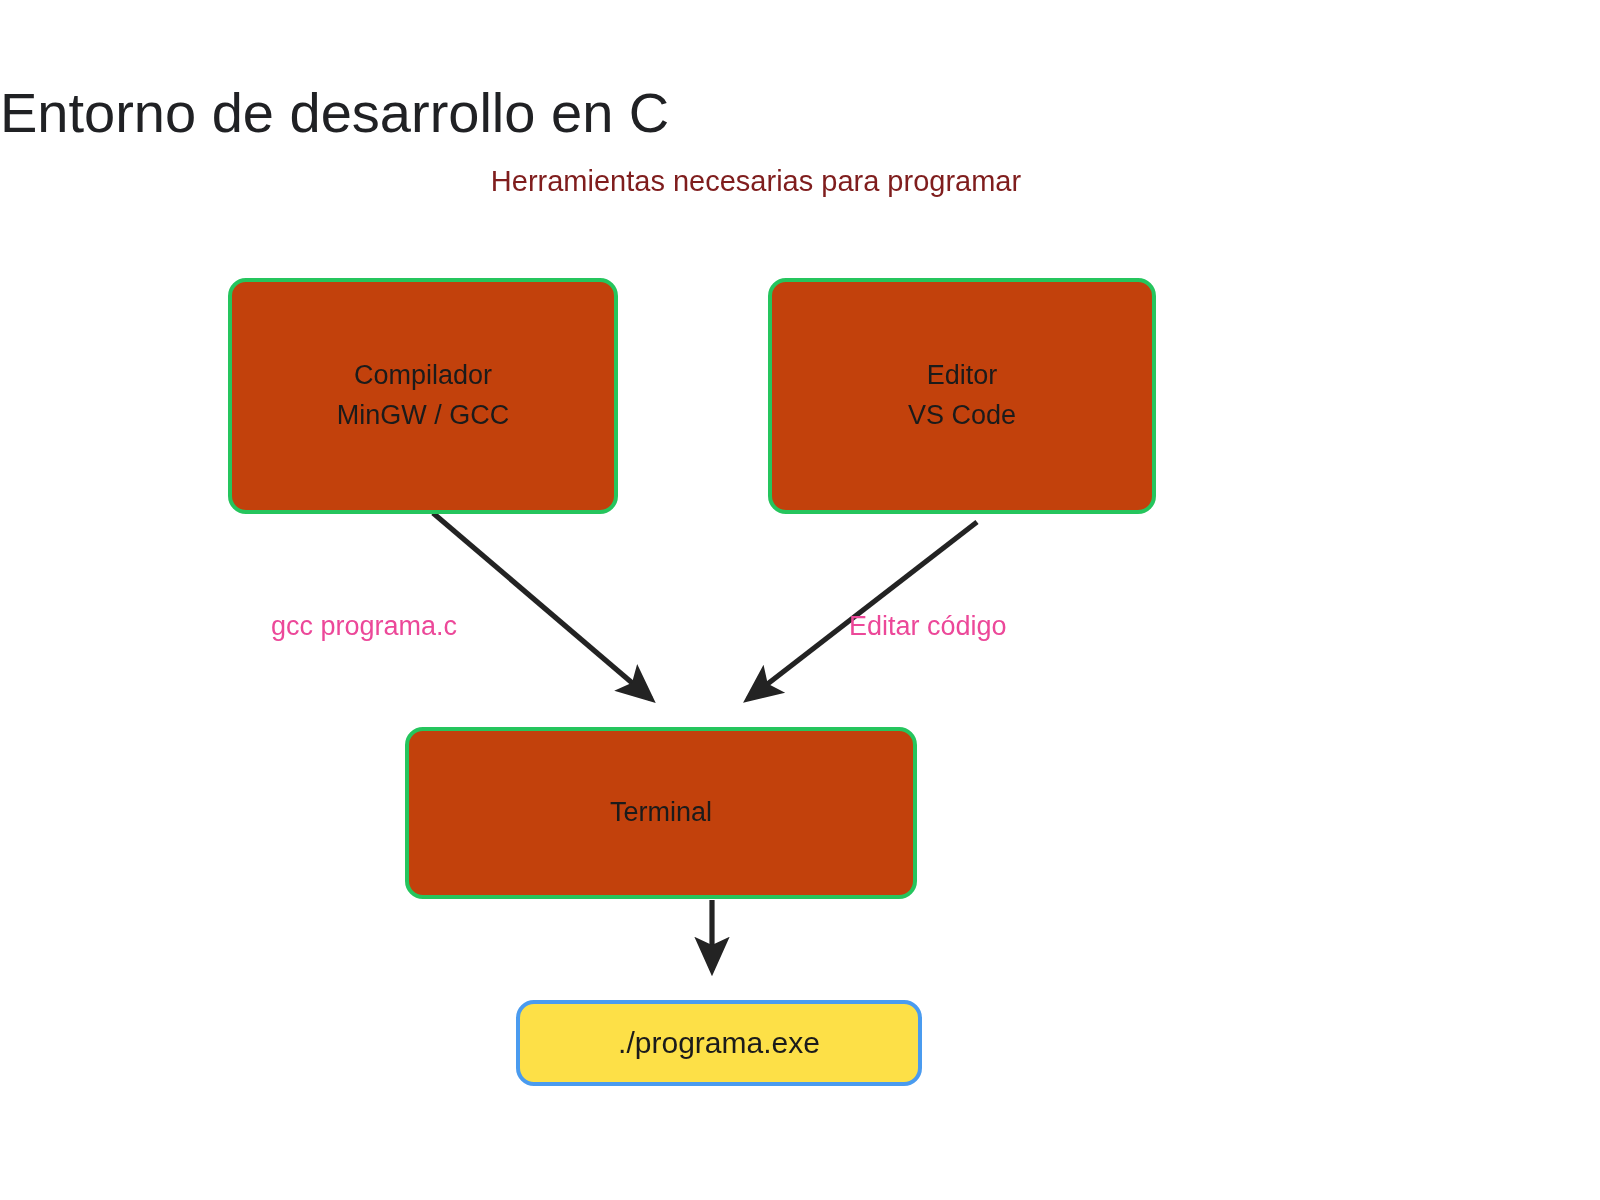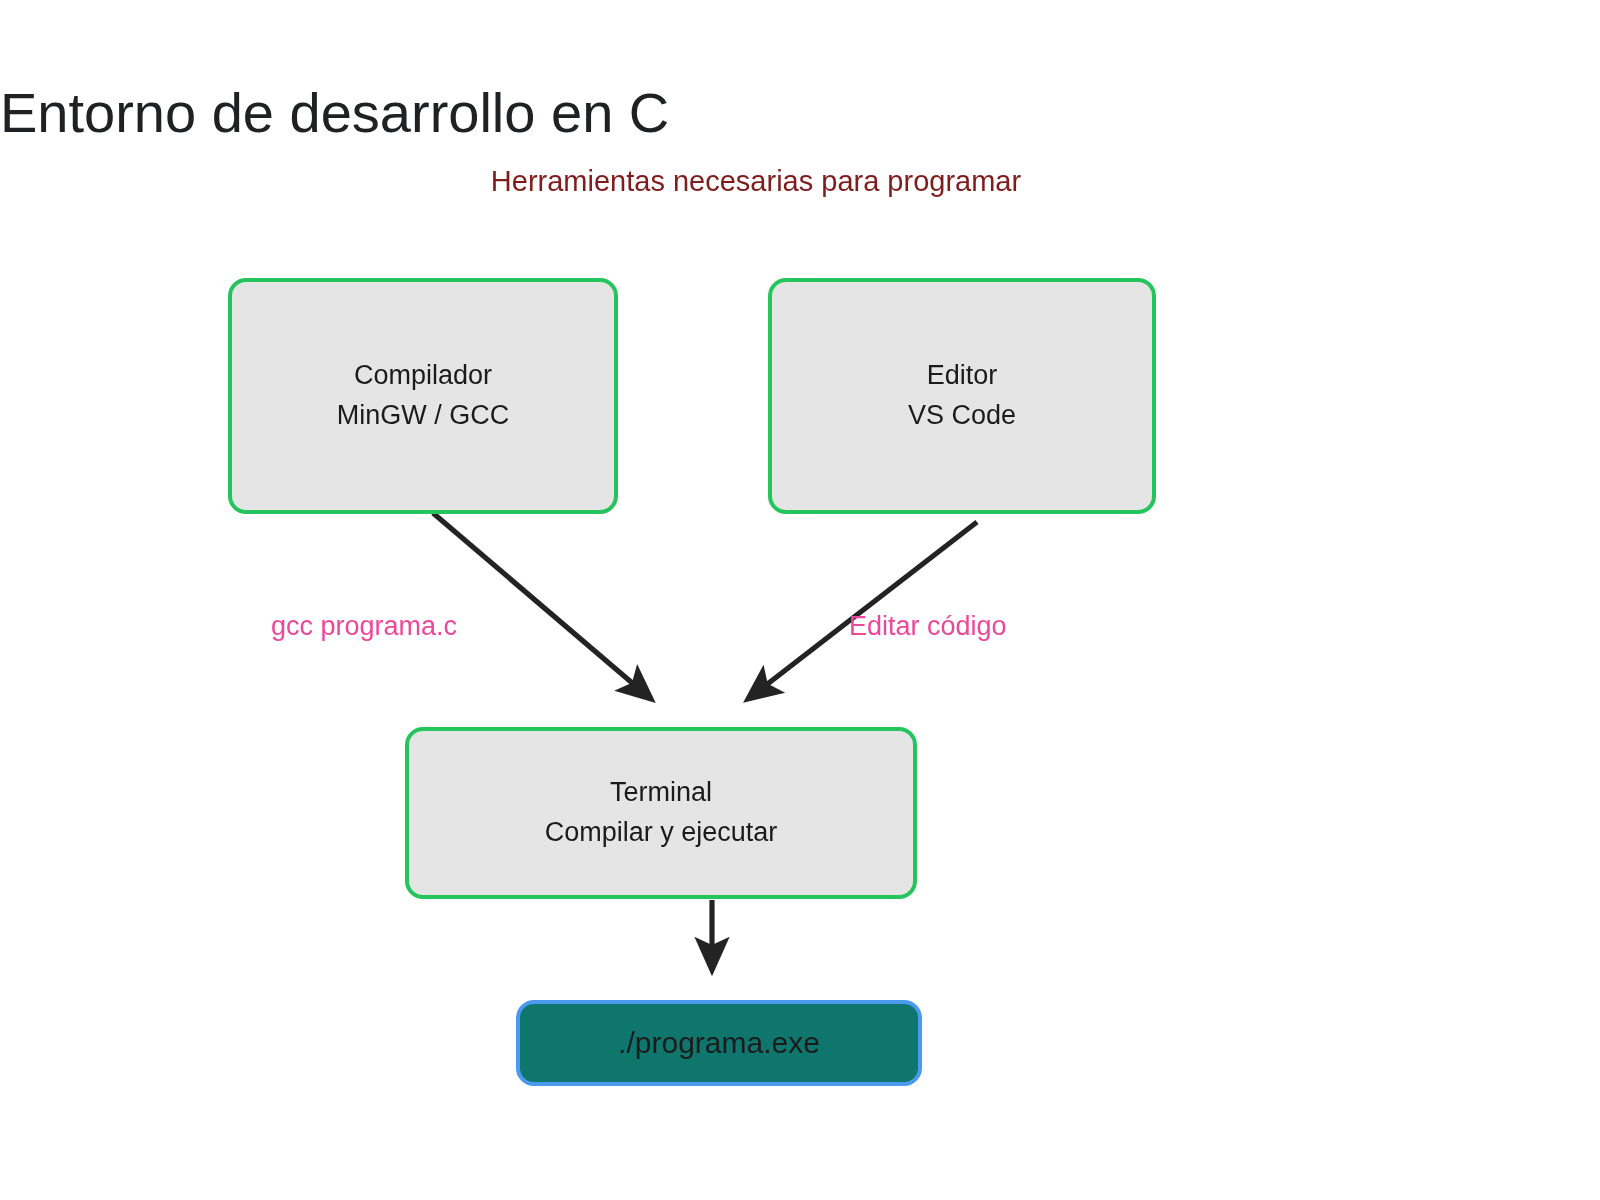--- a/index.html
+++ b/index.html
@@ -63,25 +63,25 @@
     border-width: 4px;
   }
   .node .line {
     font-size: 27px;
     color: #1b1b1b;
     line-height: 1.48;
     white-space: nowrap;
   }
 
   .node-green {
-    background: #e5e5e5;
+    background: #c2410c;
     border-color: #25c55d;
   }
   .node-blue {
-    background: #0f766e;
+    background: #fde047;
     border-color: #4a9bef;
   }
 
   #node-compilador {
     left: 228px;
     top: 278px;
     width: 390px;
     height: 236px;
   }
   #node-editor {
@@ -170,20 +170,19 @@
     <span class="line">MinGW / GCC</span>
   </div>
 
   <div class="node node-green" id="node-editor">
     <span class="line">Editor</span>
     <span class="line">VS Code</span>
   </div>
 
   <div class="node node-green" id="node-terminal">
     <span class="line">Terminal</span>
-    <span class="line">Compilar y ejecutar</span>
   </div>
 
   <div class="node node-blue" id="node-programa">
     <span class="line">./programa.exe</span>
   </div>
 
 </div>
 
 </body></html>

